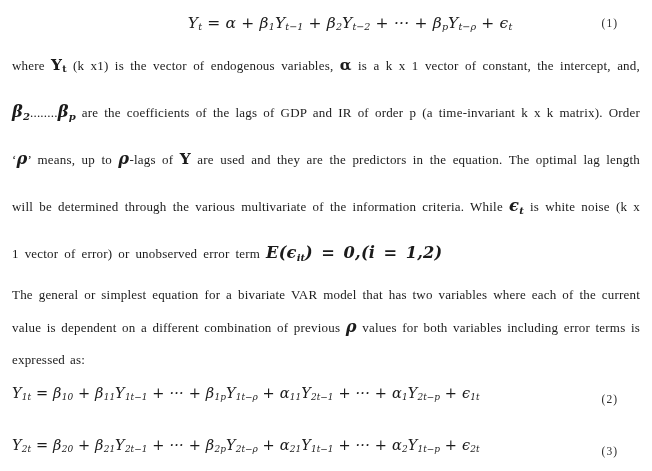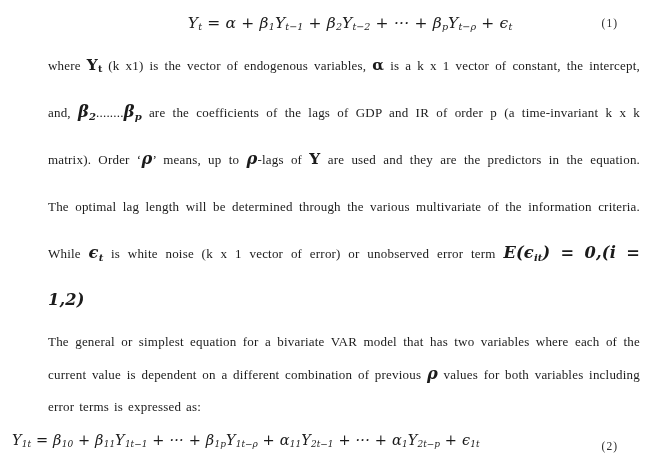--- a/index.html
+++ b/index.html
@@ -51,21 +51,20 @@
     color: #2a2a2a;
     letter-spacing: 1px;
   }
 
   
   .para {
     text-align: justify;
     font-size: 13px;
     word-spacing: 2.5px;
     letter-spacing: 0.2px;
-    margin-left: 36px;
   }
   .para-main { line-height: 47px; margin-top: 2px; }
   .para-intro { line-height: 32.5px; margin-top: 2px; word-spacing: 1.5px; }
 
   
   .m-bold {
     font-weight: bold;
     font-family: "DejaVu Serif", "Liberation Serif", serif;
     font-size: 1.18em;
     line-height: 0;
@@ -94,16 +93,17 @@
   <p class="para para-main"><span>where </span><span class="m-bold">Y<sub>t</sub></span><span> (k x1) is the vector of endogenous variables, </span><span class="m-bold">α</span><span> is a k x 1 vector of constant, the intercept, and, </span><span class="m-bigmath">β<sub>2</sub></span><span>........</span><span class="m-bigmath">β<sub>p</sub></span><span> are the coefficients of the lags of GDP and IR of order p (a time-invariant k x k matrix). Order ‘</span><span class="m-bigmath">ρ</span><span>’ means, up to </span><span class="m-bigmath">ρ</span><span>-lags of </span><span class="m-bold">Y</span><span> are used and they are the predictors in the equation. The optimal lag length will be determined through the various multivariate of the information criteria. While </span><span class="m-bigmath">ϵ<sub>t</sub></span><span> is white noise (k x 1 vector of error) or unobserved error term </span><span class="m-bigmath">E(ϵ<sub>it</sub>) = 0,(i = 1,2)</span></p>
 
   <p class="para para-intro"><span>The general or simplest equation for a bivariate VAR model that has two variables where each of the current value is dependent on a different combination of previous </span><span class="m-bigmath">ρ</span><span> values for both variables including error terms is expressed as:</span></p>
 
   <div class="eq-row eq-row-left eq-row-2">
     <span class="eq">Y<sub>1t</sub> = β<sub>10</sub> + β<sub>11</sub>Y<sub>1t−1</sub> + ··· + β<sub>1p</sub>Y<sub>1t−ρ</sub> + α<sub>11</sub>Y<sub>2t−1</sub> + ··· + α<sub>1</sub>Y<sub>2t−p</sub> + ϵ<sub>1t</sub></span>
     <span class="eq-num">(2)</span>
   </div>
 
   <div class="eq-row eq-row-left eq-row-3">
+    <span class="eq">Y<sub>2t</sub> = β<sub>20</sub> + β<sub>21</sub>Y<sub>2t−1</sub> + ··· + β<sub>2p</sub>Y<sub>2t−ρ</sub> + α<sub>21</sub>Y<sub>1t−1</sub> + ··· + α<sub>2</sub>Y<sub>1t−p</sub> + ϵ<sub>2t</sub></span>
     <span class="eq-num">(3)</span>
   </div>
 
 </div>
 
 </body></html>

